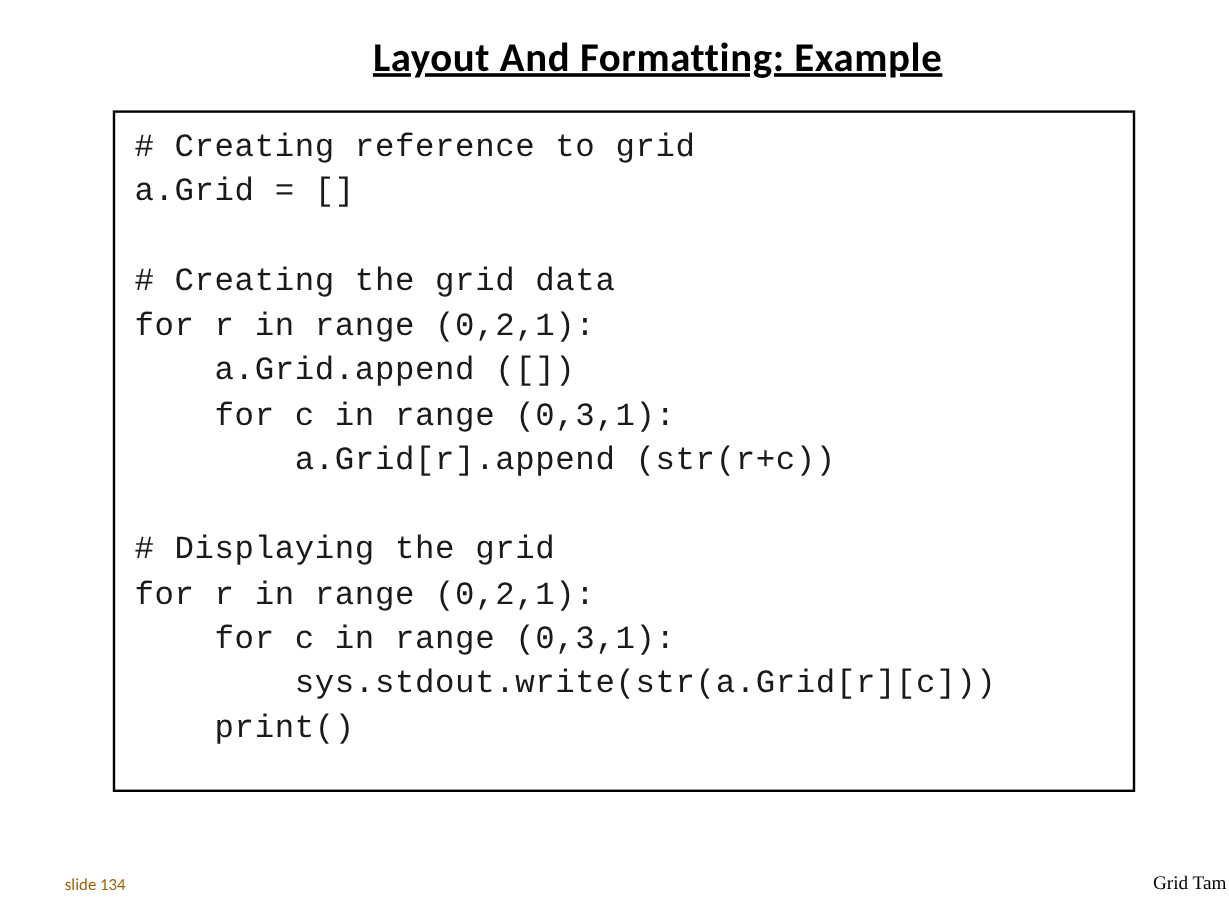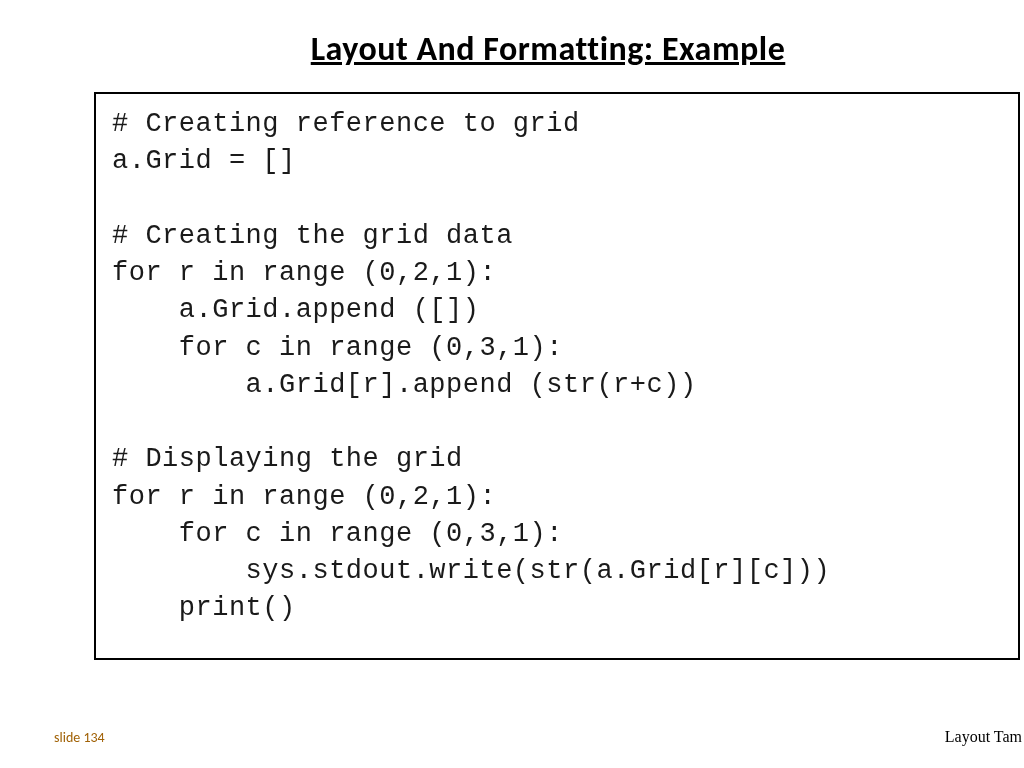--- a/index.html
+++ b/index.html
@@ -27,21 +27,21 @@
     text-align: center;
     font-size: 34px;
     font-weight: 700;
     text-decoration: underline;
     letter-spacing: 0.5px;
   }
   .code-box {
     position: absolute;
     top: 92px;
     left: 58px;
-    width: 926px;
+    width: 852px;
     height: 568px;
     border: 2px solid #000;
     box-sizing: border-box;
     padding: 12px 16px 8px 16px;
     background: #fff;
     overflow: hidden;
   }
   .code {
     font-family: "Courier New", Courier, monospace;
     font-size: 27px;
@@ -87,15 +87,15 @@
 
 # Displaying the grid
 for r in range (0,2,1):
     for c in range (0,3,1):
         sys.stdout.write(str(a.Grid[r][c]))
     print()</div>
   </div>
 
   <div class="footer-left">slide 134</div>
 
-  <div class="footer-right">Layout Tam</div>
+  <div class="footer-right">Grid Tam</div>
 
 </div>
 
 </body></html>

